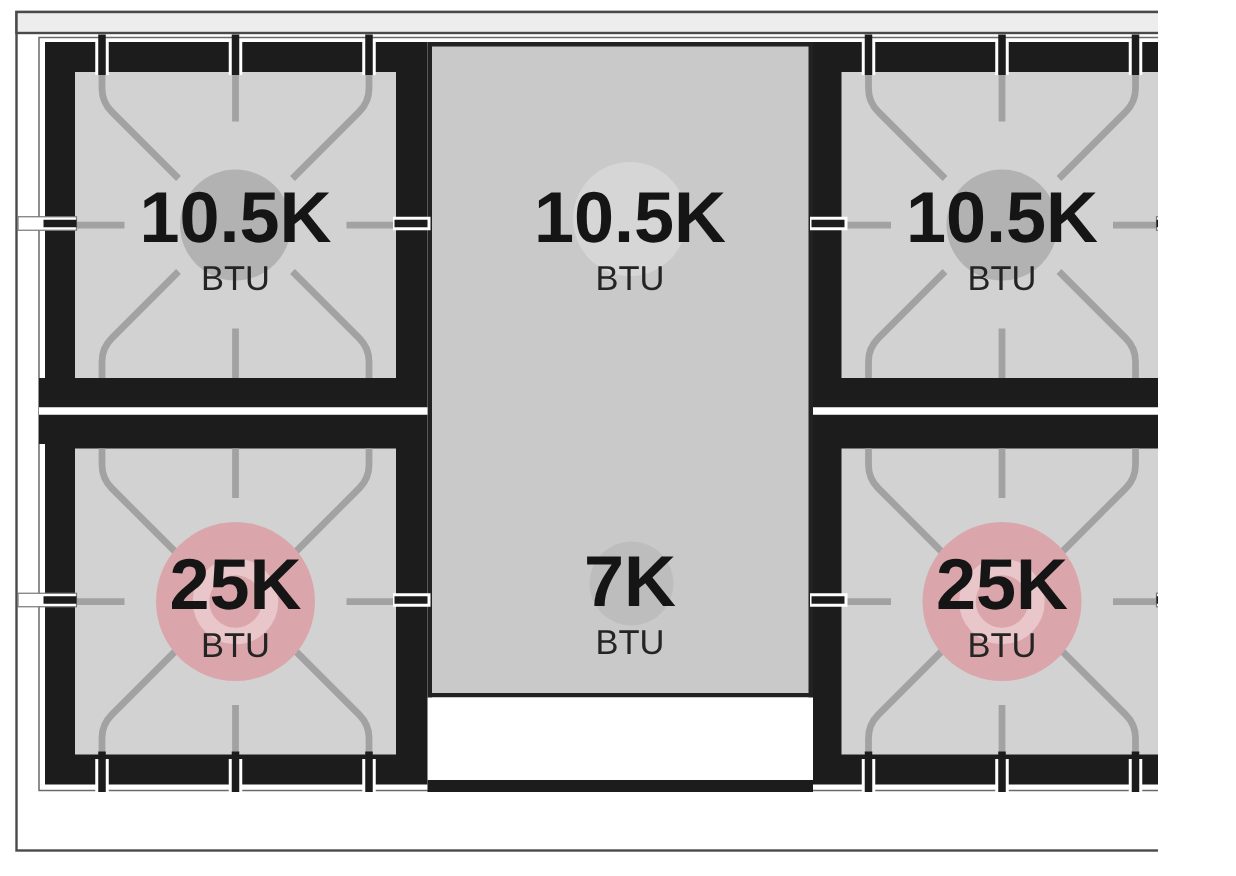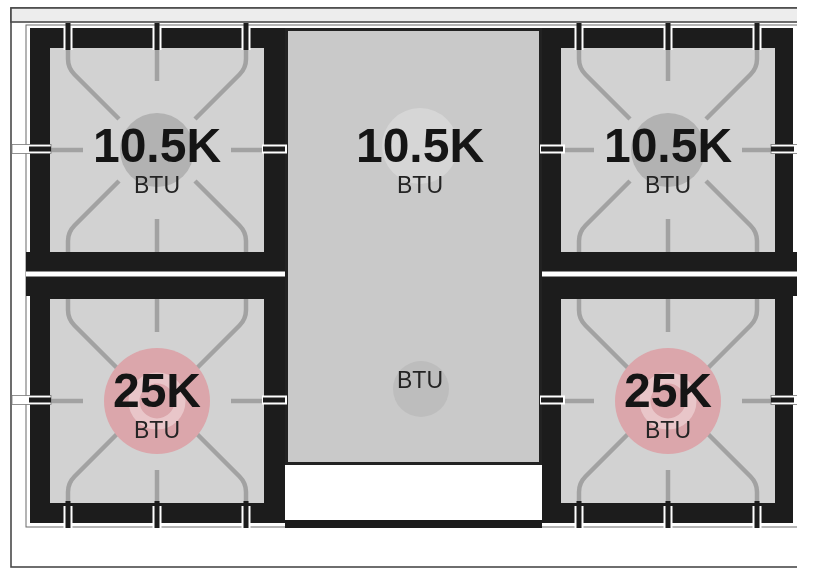--- a/index.html
+++ b/index.html
@@ -2,21 +2,20 @@
 <html><head>
 <meta charset="utf-8">
 <style>
   html,body{margin:0;padding:0;background:#ffffff;}
   .canvas{
     position:relative;
     width:772px;height:584px;
     background:#ffffff;
     overflow:hidden;
     font-family:"Liberation Sans", sans-serif;
-    padding-left:25px;
   }
   .canvas svg{position:absolute;left:0;top:0;}
   .label{
     position:absolute;
     transform:translateX(-50%);
     text-align:center;
     white-space:nowrap;
   }
   .num{
     font-size:48px;
@@ -147,20 +146,21 @@
   </div>
   <div class="label" style="left:668px;top:122px;">
     <div class="num">10.5K</div>
     <div class="btu">BTU</div>
   </div>
   <div class="label" style="left:157px;top:367px;">
     <div class="num">25K</div>
     <div class="btu">BTU</div>
   </div>
   <div class="label" style="left:420px;top:365px;">
+    <div class="num">7K</div>
     <div class="btu">BTU</div>
   </div>
   <div class="label" style="left:668px;top:367px;">
     <div class="num">25K</div>
     <div class="btu">BTU</div>
   </div>
 
 </div>
 
 </body></html>

